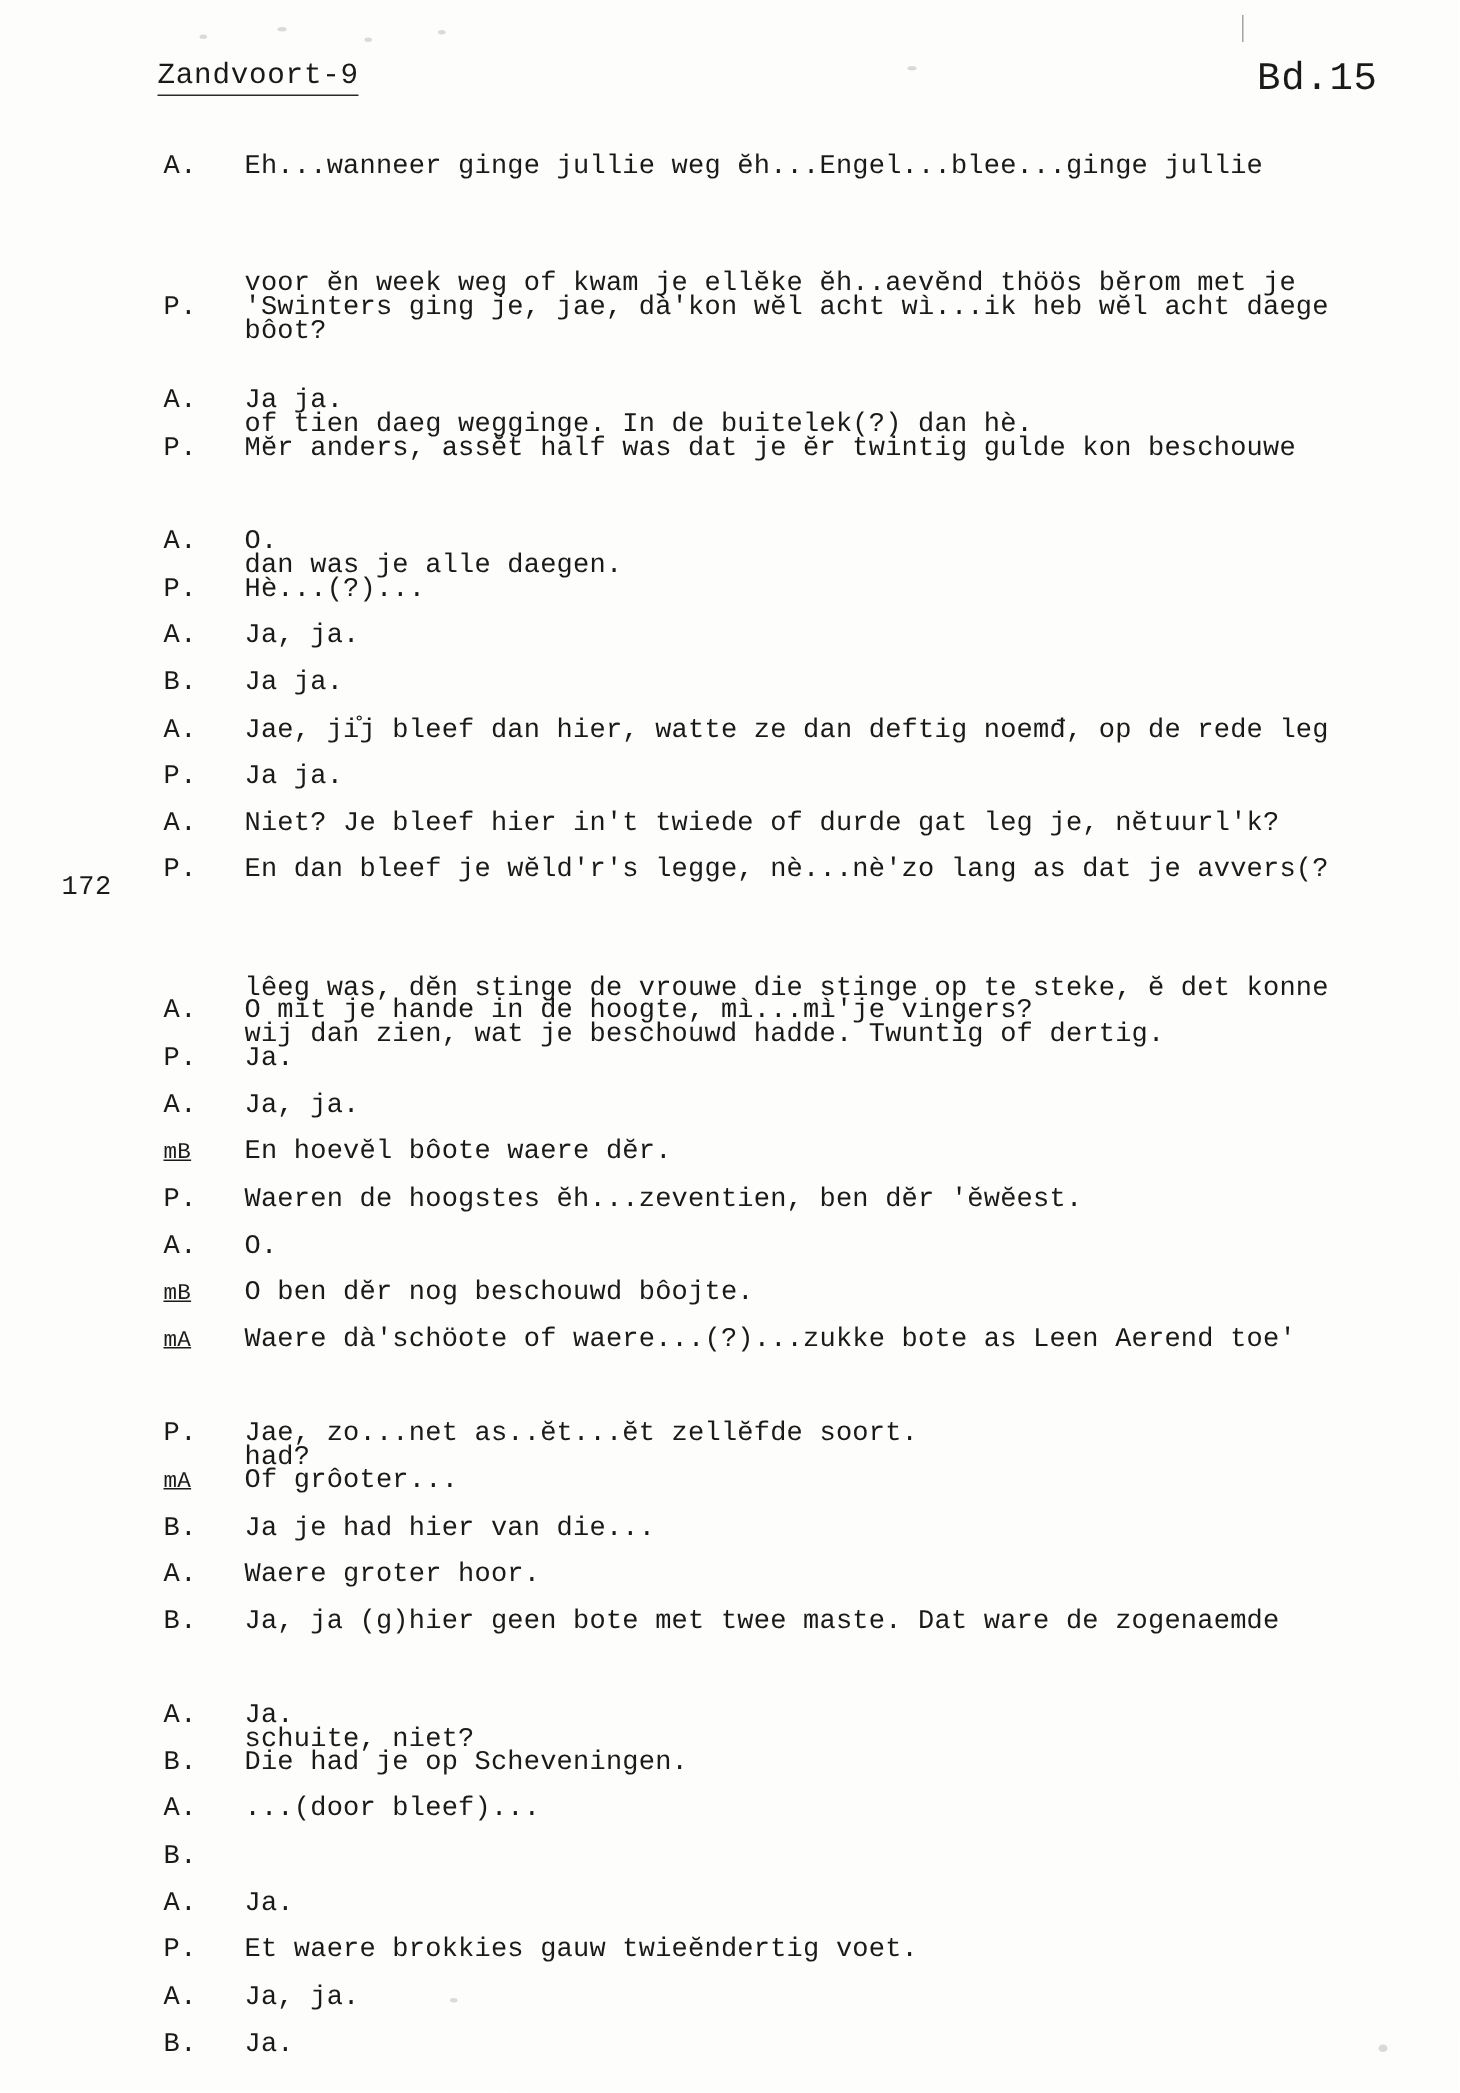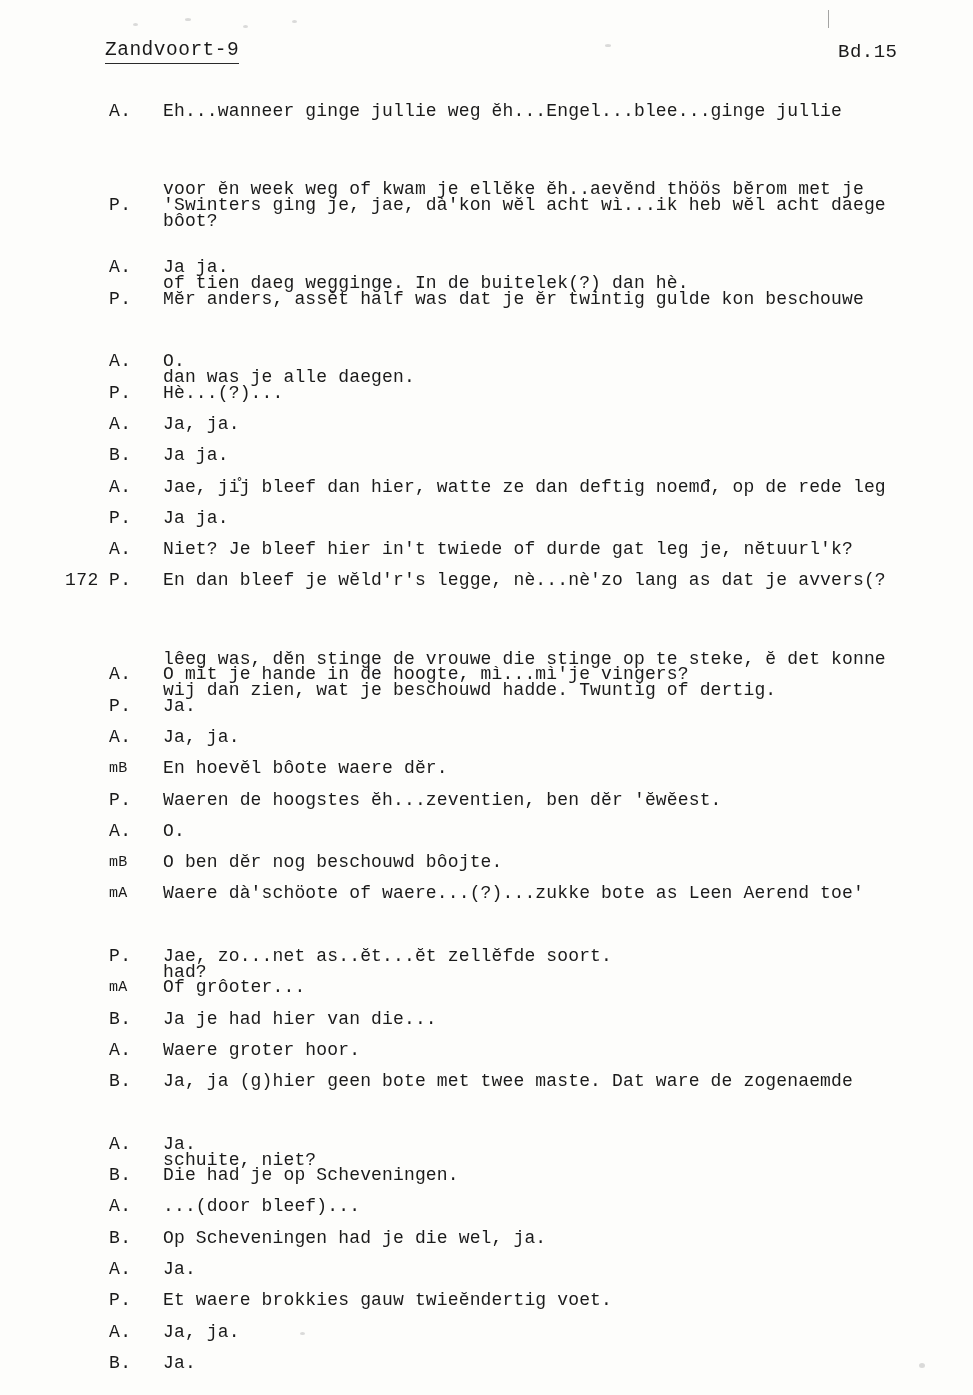--- a/index.html
+++ b/index.html
@@ -46,21 +46,21 @@
     font-size: 19.5px;
     letter-spacing: .5px;
     border-bottom: 1.6px solid #2a2a2a;
     padding-bottom: 1px;
     line-height: 24px;
   }
   .header-right {
     position: absolute;
     left: 838px;
     top: 2px;
-    font-size: 19px;
+    font-size: 26px;
     letter-spacing: .5px;
     line-height: 24px;
   }
 
   .body-text {
     position: absolute;
     top: 96px;
     left: 0;
     width: 973px;
   }
@@ -76,39 +76,39 @@
     position: absolute;
     left: 109px;
     top: 0;
     width: 52px;
     font-size: 18px;
     letter-spacing: .4px;
   }
   .spk.small {
     font-size: 15px;
     letter-spacing: .2px;
+    text-decoration: underline;
   }
   .txt {
     position: absolute;
     left: 163px;
     top: 0;
     font-size: 18px;
     white-space: pre;
   }
   .txt.cont {
     left: 163px;
     margin-top: 47px;
   }
   .pagenum {
     position: absolute;
     left: 41px;
-    top: 0;
+    top: 12px;
     font-size: 18px;
     letter-spacing: .4px;
-    margin-left: 24px;
   }
 </style>
 </head>
 <body>
 
 <div class="page">
 
   <div class="tickmark" style="left:828px; top:10px; height:18px;"></div>
   <div class="speck" style="left:133px; top:23px; width:5px; height:3px;"></div>
   <div class="speck" style="left:185px; top:18px; width:6px; height:3px;"></div>
@@ -153,20 +153,20 @@
       <div class="line"><span class="spk"></span><span class="txt cont">had?</span></div>
       <div class="line"><span class="spk">P.</span><span class="txt">Jae, zo...net as..ĕt...ĕt zellĕfde soort.</span></div>
       <div class="line"><span class="spk small">mA</span><span class="txt">Of grôoter...</span></div>
       <div class="line"><span class="spk">B.</span><span class="txt">Ja je had hier van die...</span></div>
       <div class="line"><span class="spk">A.</span><span class="txt">Waere groter hoor.</span></div>
       <div class="line"><span class="spk">B.</span><span class="txt">Ja, ja (g)hier geen bote met twee maste. Dat ware de zogenaemde</span></div>
       <div class="line"><span class="spk"></span><span class="txt cont">schuite, niet?</span></div>
       <div class="line"><span class="spk">A.</span><span class="txt">Ja.</span></div>
       <div class="line"><span class="spk">B.</span><span class="txt">Die had je op Scheveningen.</span></div>
       <div class="line"><span class="spk">A.</span><span class="txt">...(door bleef)...</span></div>
-      <div class="line"><span class="spk">B.</span><span class="txt">Op Scheveningen had je die wel, ja.</span></div>
+      <div class="line"><span class="spk">B.</span></div>
       <div class="line"><span class="spk">A.</span><span class="txt">Ja.</span></div>
       <div class="line"><span class="spk">P.</span><span class="txt">Et waere brokkies gauw twieĕndertig voet.</span></div>
       <div class="line"><span class="spk">A.</span><span class="txt">Ja, ja.</span></div>
       <div class="line"><span class="spk">B.</span><span class="txt">Ja.</span></div>
     </div>
 
 </div>
 
 </body></html>

